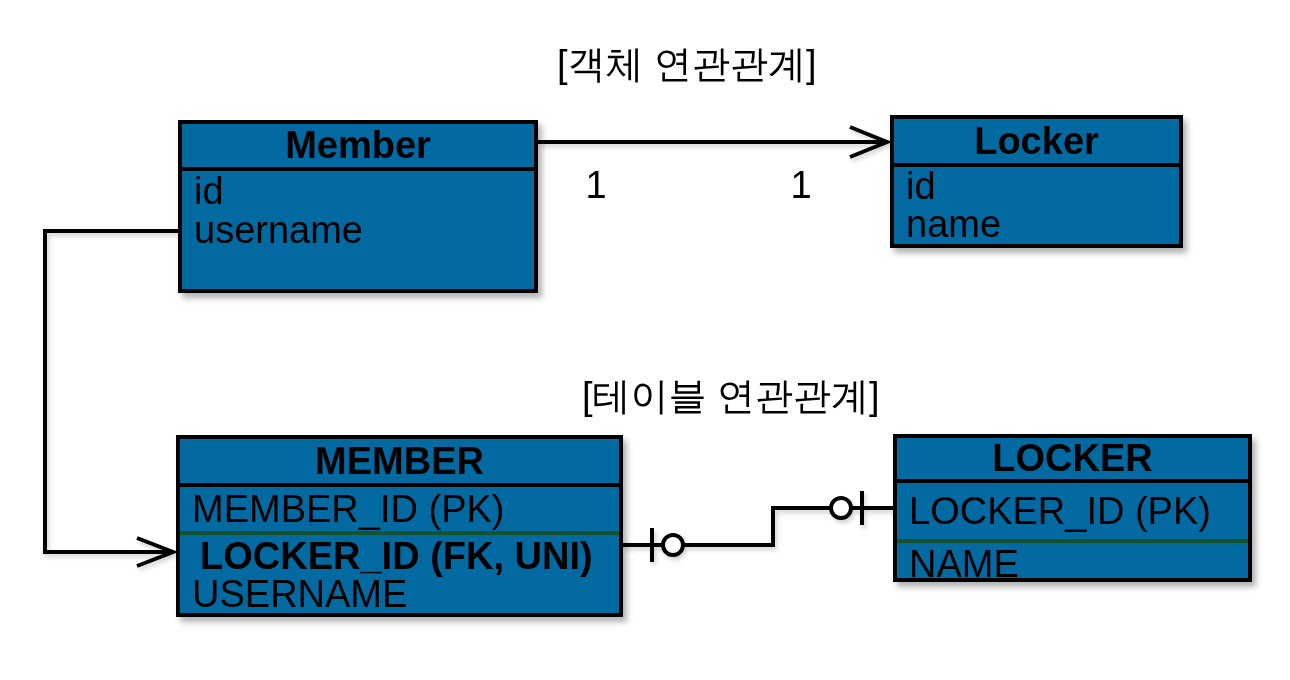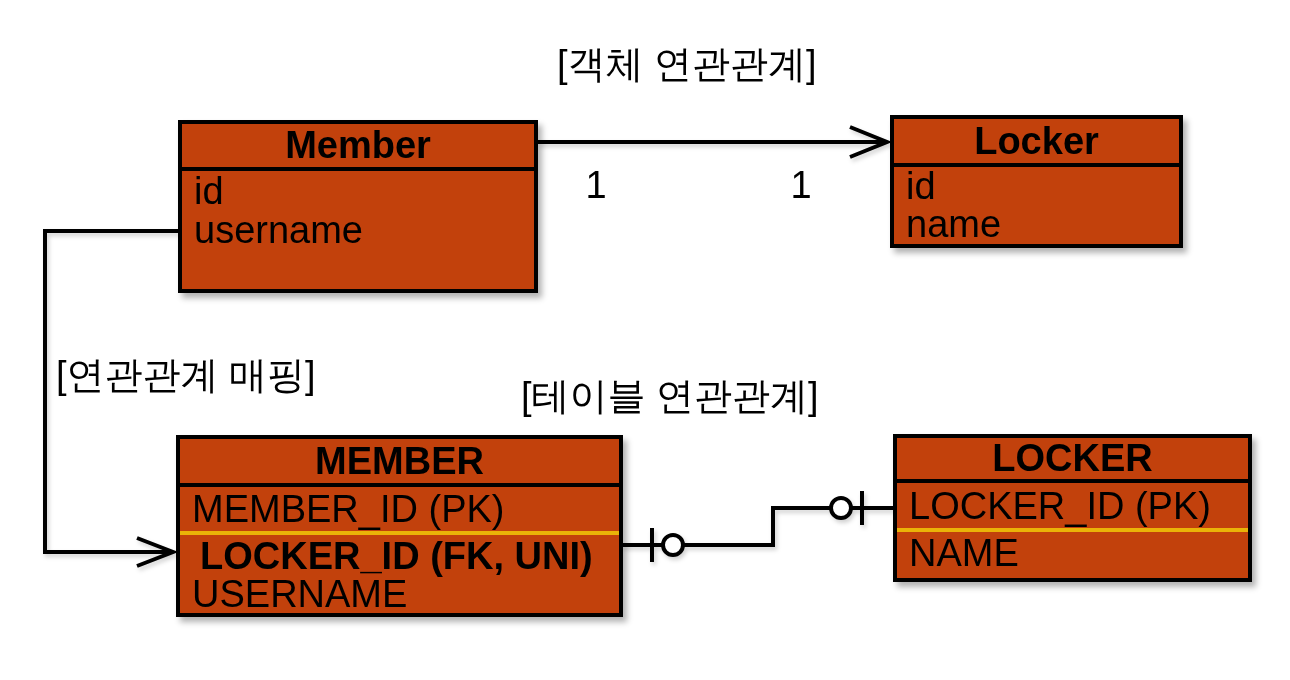--- a/index.html
+++ b/index.html
@@ -27,21 +27,21 @@
   .diagram-label {
     position: absolute;
     font-size: 38px;
     line-height: 1.2;
     white-space: nowrap;
     color: #000000;
   }
   .uml-box {
     position: absolute;
     box-sizing: border-box;
-    background: #c2410c;
+    background: #0369a1;
     border: 4px solid #000000;
     box-shadow: 4px 5px 6px rgba(0,0,0,0.30);
   }
   .uml-box .box-header {
     box-sizing: border-box;
     border-bottom: 4px solid #000000;
     display: flex;
     align-items: center;
     justify-content: center;
     font-weight: bold;
@@ -51,21 +51,21 @@
   .uml-box .box-row {
     box-sizing: border-box;
     display: flex;
     align-items: center;
     padding-left: 12px;
     font-size: 38px;
     line-height: 1;
     white-space: nowrap;
   }
   .uml-box .box-row.divided {
-    border-bottom: 4px solid #eab308;
+    border-bottom: 4px solid #14532d;
   }
   .bold { font-weight: bold; }
   .multiplicity {
     position: absolute;
     font-size: 38px;
     width: 40px;
     text-align: center;
     line-height: 1;
   }
 
@@ -82,25 +82,25 @@
   
   #member-table   { left: 176px; top: 435px; width: 447px; height: 182px; }
   #member-table .box-header { height: 48px; }
   #member-table .box-row.r1 { height: 48px; }
   #member-table .box-row.r2 { height: 40px; padding-top: 2px; margin-left: 8px; }
   #member-table .box-row.r3 { height: 38px; }
 
   
   #locker-table   { left: 893px; top: 434px; width: 359px; height: 148px; }
   #locker-table .box-header { height: 45px; }
-  #locker-table .box-row.r1 { height: 49px; }
+  #locker-table .box-row.r1 { height: 60px; }
   #locker-table .box-row.r2 { height: 42px; }
 
   #title-object  { left: 557px; top: 42px;  }
-  #title-table   { left: 521px; top: 374px; }
+  #title-table   { left: 582px; top: 374px; }
   #mapping-label { left: 56px;  top: 353px; }
 
   #multiplicity-member { left: 576px; top: 166px; }
   #multiplicity-locker { left: 781px; top: 166px; }
 </style>
 </head>
 <body>
 
 <div class="canvas">
 
@@ -114,21 +114,20 @@
 
     <path d="M 622 545 L 773 545 L 773 508 L 893 508" fill="none" stroke="#000" stroke-width="4"></path>
     <line x1="652" y1="528" x2="652" y2="562" stroke="#000" stroke-width="4"></line>
     <circle cx="673" cy="545" r="10" fill="#ffffff" stroke="#000" stroke-width="4"></circle>
     <circle cx="841" cy="508" r="10" fill="#ffffff" stroke="#000" stroke-width="4"></circle>
     <line x1="862" y1="491" x2="862" y2="525" stroke="#000" stroke-width="4"></line>
   </svg>
 
   <div class="diagram-label" id="title-object">[객체 연관관계]</div>
 
-  <div class="diagram-label" id="mapping-label">[연관관계 매핑]</div>
 
   <div class="diagram-label" id="title-table">[테이블 연관관계]</div>
 
   <div class="multiplicity" id="multiplicity-member">1</div>
   <div class="multiplicity" id="multiplicity-locker">1</div>
 
   <div class="uml-box" id="member-class">
     <div class="box-header">Member</div>
     <div class="box-row">id</div>
     <div class="box-row">username</div>

